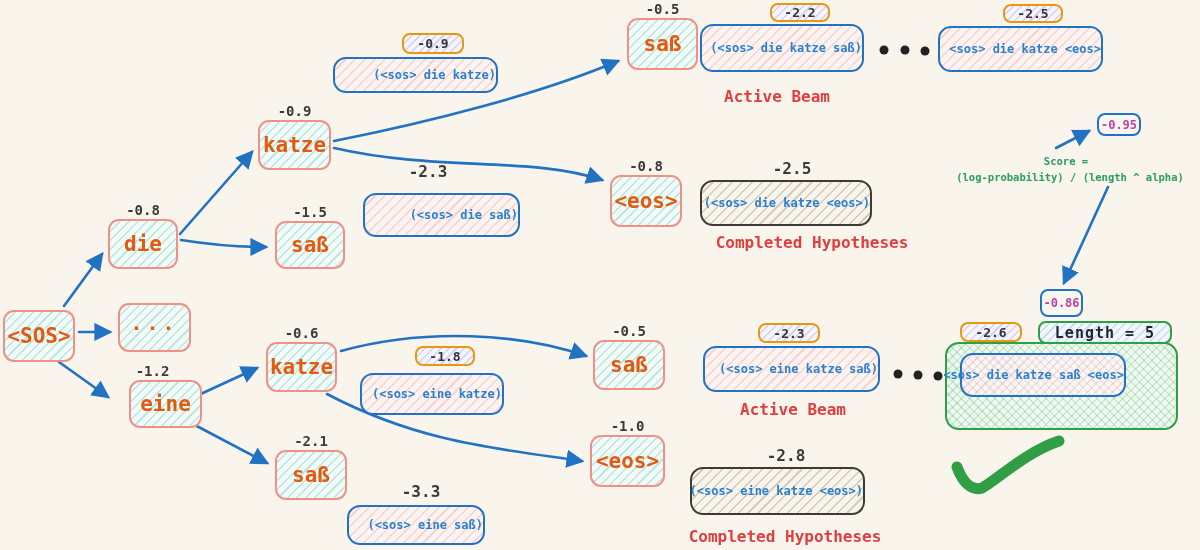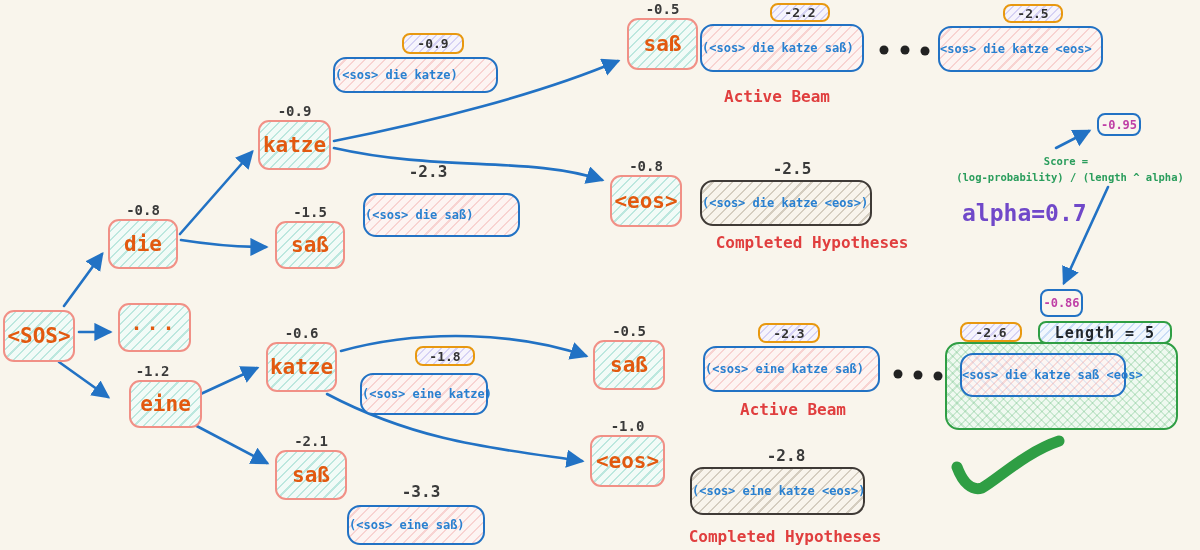--- a/index.html
+++ b/index.html
@@ -18,21 +18,21 @@
     color:#e2590f;font-size:21px;font-weight:bold;white-space:nowrap;
   }
   .node.small-label{font-size:20px;letter-spacing:4px;}
   .node-score{
     position:absolute;transform:translateX(-50%);
     color:#3a3a3a;font-size:14px;font-weight:600;white-space:nowrap;
   }
 
   
   .seq{
-    border-radius:13px;display:flex;align-items:center;justify-content:flex-start;
+    border-radius:13px;display:flex;align-items:center;justify-content:flex-end;
     color:#2980d0;font-size:12px;font-weight:600;white-space:nowrap;
   }
   .seq.blue{
     border:2.5px solid #2272c4;
     background:repeating-linear-gradient(135deg,rgba(233,116,116,.26) 0 1.5px,transparent 1.5px 7px),#fdf4f2;
   }
   .seq.completed{
     border:2.5px solid #3f3a36;
     background:repeating-linear-gradient(135deg,rgba(158,146,124,.40) 0 1.5px,transparent 1.5px 7px),#f8f4ec;
   }
@@ -183,21 +183,21 @@
       </div>
       <div class="abs score-box" style="left: 770px; top: 3px; width: 60px; height: 19px;">-2.2</div>
       <div class="abs seq blue" style="left: 938px; top: 26px; width: 165px; height: 46px;">
         <span>&lt;sos&gt; die katze &lt;eos&gt;</span>
       </div>
       <div class="abs score-box" style="left: 1003px; top: 4px; width: 60px; height: 19px;">-2.5</div>
       <div class="abs seq completed" style="left: 700px; top: 180px; width: 172px; height: 46px;">
         <span>(&lt;sos&gt; die katze &lt;eos&gt;)</span>
       </div>
       <div class="abs score-plain" style="left: 792px; top: 168px;">-2.5</div>
-      <div class="abs seq blue" style="left: 360px; top: 373px; width: 128px; height: 42px;">
+      <div class="abs seq blue" style="left: 360px; top: 373px; width: 144px; height: 42px;">
         <span>(&lt;sos&gt; eine katze)</span>
       </div>
       <div class="abs score-box" style="left: 415px; top: 346px; width: 60px; height: 20px;">-1.8</div>
       <div class="abs seq blue" style="left: 347px; top: 505px; width: 138px; height: 40px;">
         <span>(&lt;sos&gt; eine saß)</span>
       </div>
       <div class="abs score-plain" style="left: 421px; top: 491px;">-3.3</div>
       <div class="abs seq blue" style="left: 703px; top: 346px; width: 177px; height: 46px;">
         <span>(&lt;sos&gt; eine katze saß)</span>
       </div>
@@ -223,14 +223,13 @@
     <span>-0.86</span>
   </div>
 
   <div class="abs red-label" style="left:777px;top:96px;">Active Beam</div>
   <div class="abs red-label" style="left:812px;top:242px;">Completed Hypotheses</div>
   <div class="abs red-label" style="left:793px;top:409px;">Active Beam</div>
   <div class="abs red-label" style="left:785px;top:536px;">Completed Hypotheses</div>
 
   <div class="abs formula" style="left:1066px;top:161px;">Score =</div>
   <div class="abs formula" style="left:1070px;top:177px;">(log-probability) / (length ^ alpha)</div>
-  <div class="abs alpha-label" style="left:962px;top:200px;">alpha=0.7</div>
 </div>
 
 </body></html>

